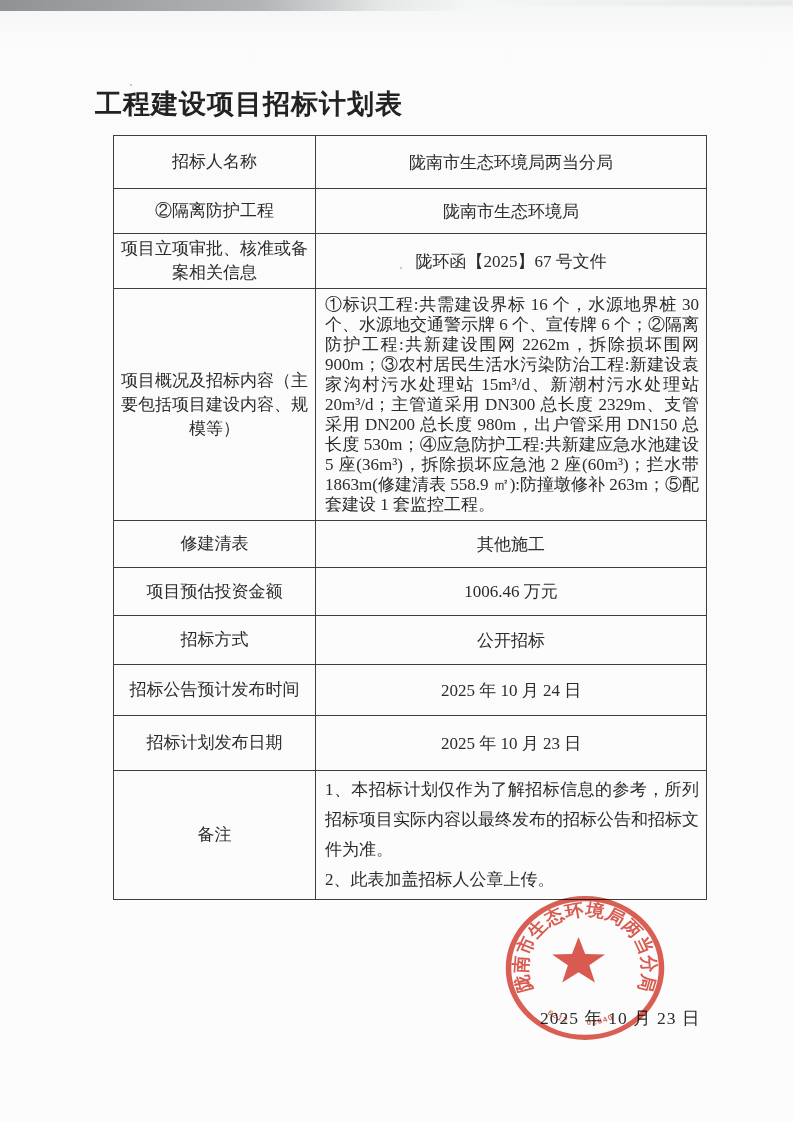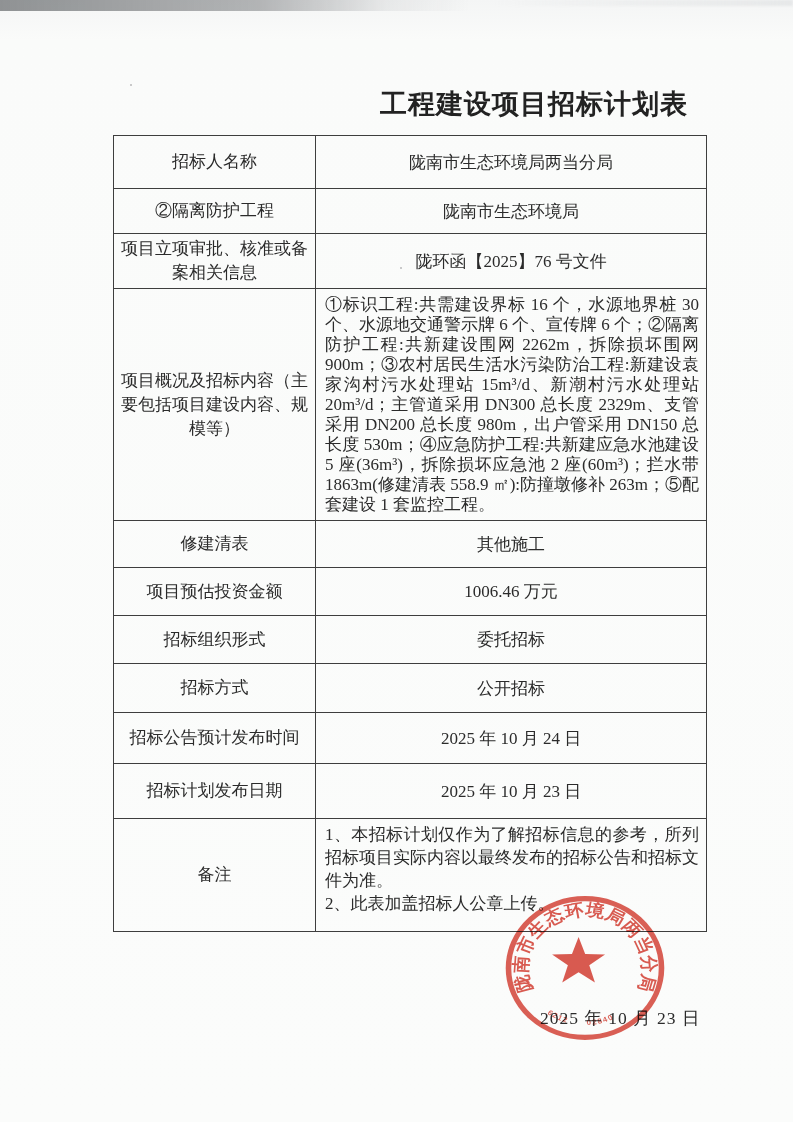--- a/index.html
+++ b/index.html
@@ -18,22 +18,22 @@
     position:absolute;top:0;left:0;width:470px;height:11px;
     background:linear-gradient(90deg,rgba(125,128,130,.85) 0%,rgba(150,152,154,.7) 55%,rgba(190,192,194,.25) 82%,rgba(220,222,224,0) 100%);
     filter:blur(.6px);
   }
   .scan-band-right{
     position:absolute;top:0;right:0;width:300px;height:6px;
     background:linear-gradient(90deg,rgba(200,203,205,0) 0%,rgba(205,208,210,.35) 100%);
     filter:blur(1px);
   }
   .doc-title{
-    position:absolute;top:86px;left:117px;width:571px;
-    text-align:right;
+    position:absolute;top:86px;left:95px;width:571px;
+    text-align:left;
     font-family:"Liberation Sans","DejaVu Sans",sans-serif;
     font-weight:bold;font-size:27px;letter-spacing:1px;color:#222;
   }
   table.sheet{
     position:absolute;top:135px;left:113px;
     width:571px;border-collapse:collapse;table-layout:fixed;
     background:transparent;
     padding-left:12px;
   }
   table.sheet td{
@@ -59,21 +59,21 @@
   tr.r9 td{height:44px;}
   tr.r10 td{height:46px;}
   tr.r11 td{height:50px;}
   tr.r12 td{height:104px;}
   tr.r5 td.val{
     text-align:justify;text-justify:inter-character;
     line-height:20px;padding:3px 7px 3px 9px;white-space:pre-wrap;
   }
   tr.r12 td.val{
     text-align:justify;text-justify:inter-character;
-    line-height:23px;padding:4px 7px 4px 9px;white-space:pre-wrap;vertical-align:top;
+    line-height:30px;padding:4px 7px 4px 9px;white-space:pre-wrap;vertical-align:top;
   }
   .sign-line{
     position:absolute;top:961px;left:324px;
     font-size:17.5px;letter-spacing:1px;white-space:nowrap;
   }
   .sign-name{
     display:inline-block;
     border-bottom:1.6px solid #2b2b2b;
     padding:0 16px 3px 10px;
     margin-left:4px;
@@ -105,37 +105,33 @@
       <tr class="r1">
         <td class="lab">招标人名称</td>
         <td class="val">陇南市生态环境局两当分局</td>
       </tr>
       <tr class="r3">
         <td class="lab">②隔离防护工程</td>
         <td class="val">陇南市生态环境局</td>
       </tr>
       <tr class="r4">
         <td class="lab">项目立项审批、核准或备案相关信息</td>
-        <td class="val">陇环函【2025】76 号文件</td>
+        <td class="val">陇环函【2025】67 号文件</td>
       </tr>
       <tr class="r5">
         <td class="lab">项目概况及招标内容（主要包括项目建设内容、规模等）</td>
         <td class="val">①标识工程:共需建设界标 16 个，水源地界桩 30 个、水源地交通警示牌 6 个、宣传牌 6 个；②隔离防护工程:共新建设围网 2262m，拆除损坏围网 900m；③农村居民生活水污染防治工程:新建设袁家沟村污水处理站 15m³/d、新潮村污水处理站 20m³/d；主管道采用 DN300 总长度 2329m、支管采用 DN200 总长度 980m，出户管采用 DN150 总长度 530m；④应急防护工程:共新建应急水池建设 5 座(36m³)，拆除损坏应急池 2 座(60m³)；拦水带 1863m(修建清表 558.9 ㎡):防撞墩修补 263m；⑤配套建设 1 套监控工程。</td>
       </tr>
       <tr class="r6">
         <td class="lab">修建清表</td>
         <td class="val">其他施工</td>
       </tr>
       <tr class="r7">
         <td class="lab">项目预估投资金额</td>
         <td class="val">1006.46 万元</td>
-      </tr>
-      <tr class="r8">
-        <td class="lab">招标组织形式</td>
-        <td class="val">委托招标</td>
       </tr>
       <tr class="r9">
         <td class="lab">招标方式</td>
         <td class="val">公开招标</td>
       </tr>
       <tr class="r10">
         <td class="lab">招标公告预计发布时间</td>
         <td class="val">2025 年 10 月 24 日</td>
       </tr>
       <tr class="r11">

